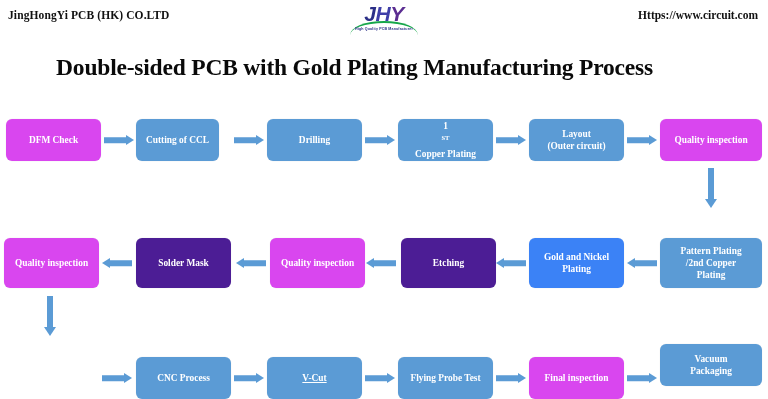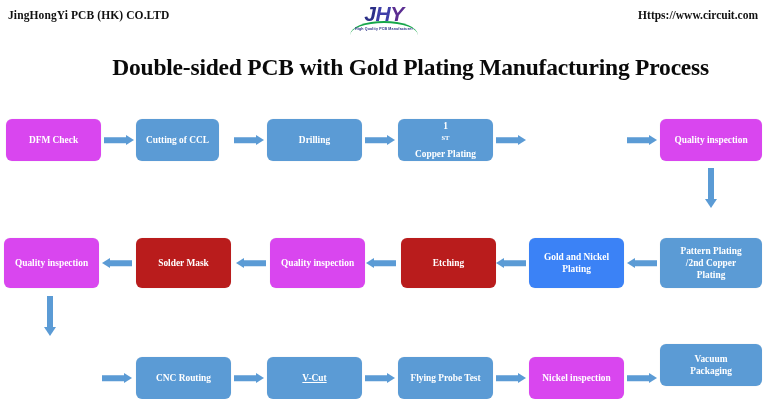--- a/index.html
+++ b/index.html
@@ -78,21 +78,21 @@
     color: #2b2f87;
     letter-spacing: 0.15px;
     white-space: nowrap;
   }
 
   
   .main-title {
     position: absolute;
     left: 0; top: 54px;
     width: 709px;
-    text-align: right;
+    text-align: center;
     font-size: 23.5px;
     font-weight: bold;
     color: #0a0a0a;
     letter-spacing: -0.2px;
     white-space: nowrap;
   }
 
   
   .flow {
     position: absolute;
@@ -113,21 +113,21 @@
     padding: 0 3px;
     box-sizing: border-box;
     box-shadow: 0 0 0 0.4px rgba(0,0,0,0.04);
   }
   .node span { display: block; }
   .node sup { font-size: 6.6px; vertical-align: super; }
 
   .c-green  { background: #d946ef; }
   .c-blue   { background: #5b9bd5; }
   .c-blue2  { background: #3b82f6; }
-  .c-cyan   { background: #b91c1c; }
+  .c-cyan   { background: #4c1d95; }
 
   
   .arrow-h, .arrow-v {
     position: absolute;
   }
   .arrow-h .shaft {
     position: absolute;
     left: 0; top: 50%;
     transform: translateY(-50%);
     height: 5.5px;
@@ -211,20 +211,24 @@
   </div>
 
   <div class="node c-blue" style="left:398px; top:119px; width:95px; height:42px;">
     <span><span>1</span><sup>ST</sup><span> Copper Plating</span></span>
   </div>
   <div class="arrow-h" style="left:496px; top:133px; width:30px; height:14px;">
     <div class="shaft" style="width:23px;"></div>
       <div class="head"></div>
   </div>
 
+  <div class="node c-blue" style="left:529px; top:119px; width:95px; height:42px; flex-direction:column;">
+    <span>Layout</span>
+    <span>(Outer circuit)</span>
+  </div>
   <div class="arrow-h" style="left:627px; top:133px; width:30px; height:14px;">
     <div class="shaft" style="width:23px;"></div>
       <div class="head"></div>
   </div>
 
   <div class="node c-green" style="left:660px; top:119px; width:102px; height:42px;">
     <span>Quality inspection</span>
   </div>
 
   <div class="arrow-v" style="left:700px; top:168px; width:22px; height:40px;">
@@ -283,21 +287,21 @@
     <div class="shaft" style="height:31px;"></div>
       <div class="head"></div>
   </div>
 
   <div class="arrow-h" style="left:102px; top:371px; width:30px; height:14px;">
     <div class="shaft" style="width:23px;"></div>
       <div class="head"></div>
   </div>
 
   <div class="node c-blue" style="left:136px; top:357px; width:95px; height:42px;">
-    <span>CNC Routing</span>
+    <span>CNC Process</span>
   </div>
   <div class="arrow-h" style="left:234px; top:371px; width:30px; height:14px;">
     <div class="shaft" style="width:23px;"></div>
       <div class="head"></div>
   </div>
 
   <div class="node c-blue" style="left:267px; top:357px; width:95px; height:42px;text-decoration:underline;">
     <span>V-Cut</span>
   </div>
   <div class="arrow-h" style="left:365px; top:371px; width:30px; height:14px;">
@@ -307,21 +311,21 @@
 
   <div class="node c-blue" style="left:398px; top:357px; width:95px; height:42px;">
     <span>Flying Probe Test</span>
   </div>
   <div class="arrow-h" style="left:496px; top:371px; width:30px; height:14px;">
     <div class="shaft" style="width:23px;"></div>
       <div class="head"></div>
   </div>
 
   <div class="node c-green" style="left:529px; top:357px; width:95px; height:42px;">
-    <span>Nickel inspection</span>
+    <span>Final inspection</span>
   </div>
   <div class="arrow-h" style="left:627px; top:371px; width:30px; height:14px;">
     <div class="shaft" style="width:23px;"></div>
       <div class="head"></div>
   </div>
 
   <div class="node c-blue" style="left:660px; top:344px; width:102px; height:42px; flex-direction:column;">
     <span>Vacuum</span>
     <span>Packaging</span>
   </div>

